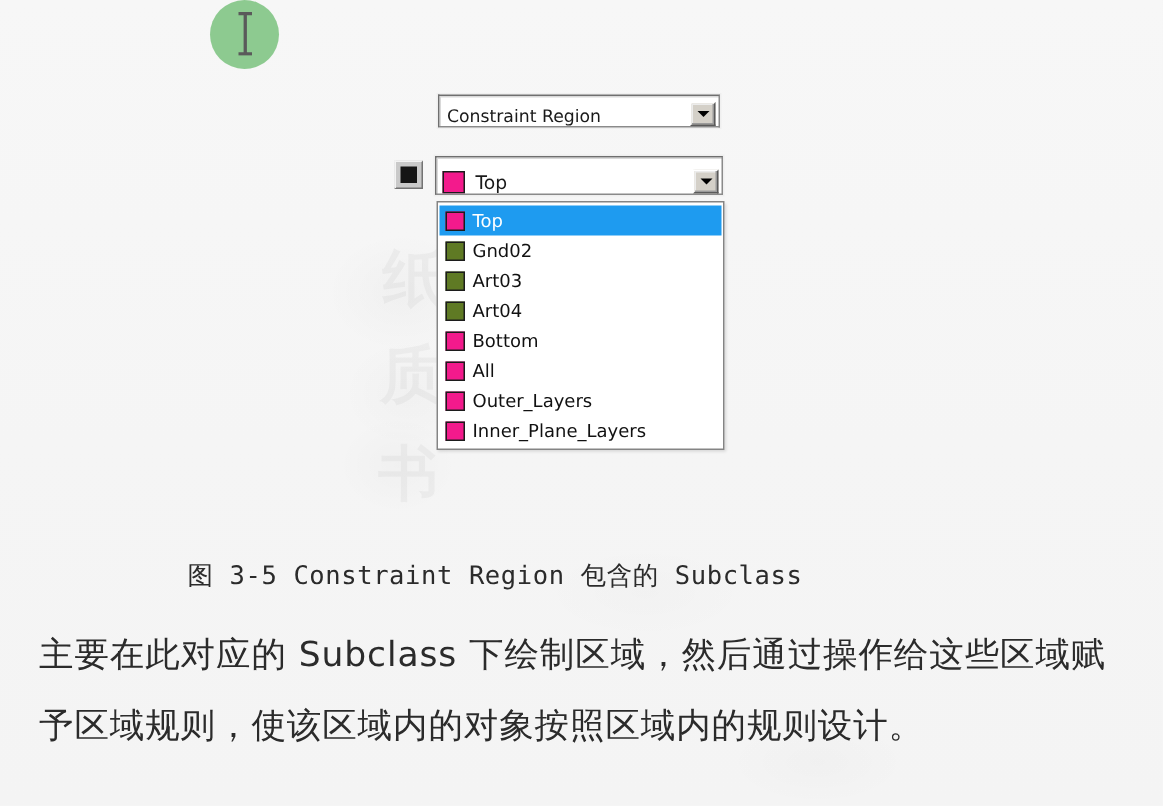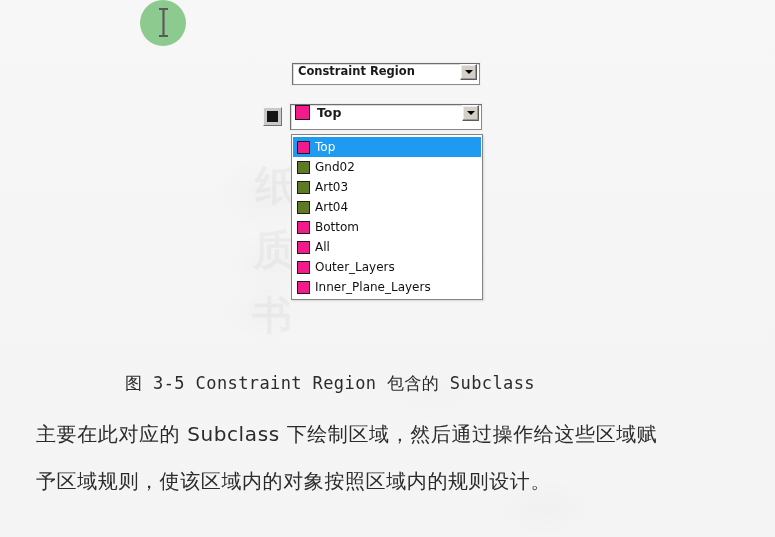--- a/index.html
+++ b/index.html
@@ -56,24 +56,24 @@
     width: 660px;
     text-align: center;
     font-family: "DejaVu Sans Mono", monospace;
     font-size: 17px;
     letter-spacing: 0.4px;
     color: #2b2b2b;
   }
 
   .body-text {
     position: absolute;
-    left: 36px;
+    left: 26px;
     width: 730px;
     font-family: "DejaVu Sans", sans-serif;
-    font-size: 20px;
+    font-size: 23px;
     letter-spacing: 0.6px;
     color: #2b2b2b;
     white-space: nowrap;
   }
   .body-line-1 { top: 421px; }
   .body-line-2 { top: 468px; }
 
   
   .widget-area {
     position: absolute;
@@ -86,22 +86,21 @@
   
   .combo {
     position: absolute;
     background: #ffffff;
     border: 1px solid #8a8a8a;
     border-top-color: #6f6f6f;
     border-left-color: #6f6f6f;
     box-shadow: inset 1px 1px 0 #d9d9d9, 0 0 0 1px #efefef;
     box-sizing: border-box;
     display: flex;
-    align-items: flex-start;
-    font-weight: bold;
+    align-items: flex-end;
   }
   .combo-text {
     flex: 1;
     padding-left: 5px;
     font-family: "DejaVu Sans", sans-serif;
     font-size: 11.5px;
     color: #1a1a1a;
     white-space: nowrap;
     overflow: hidden;
   }

